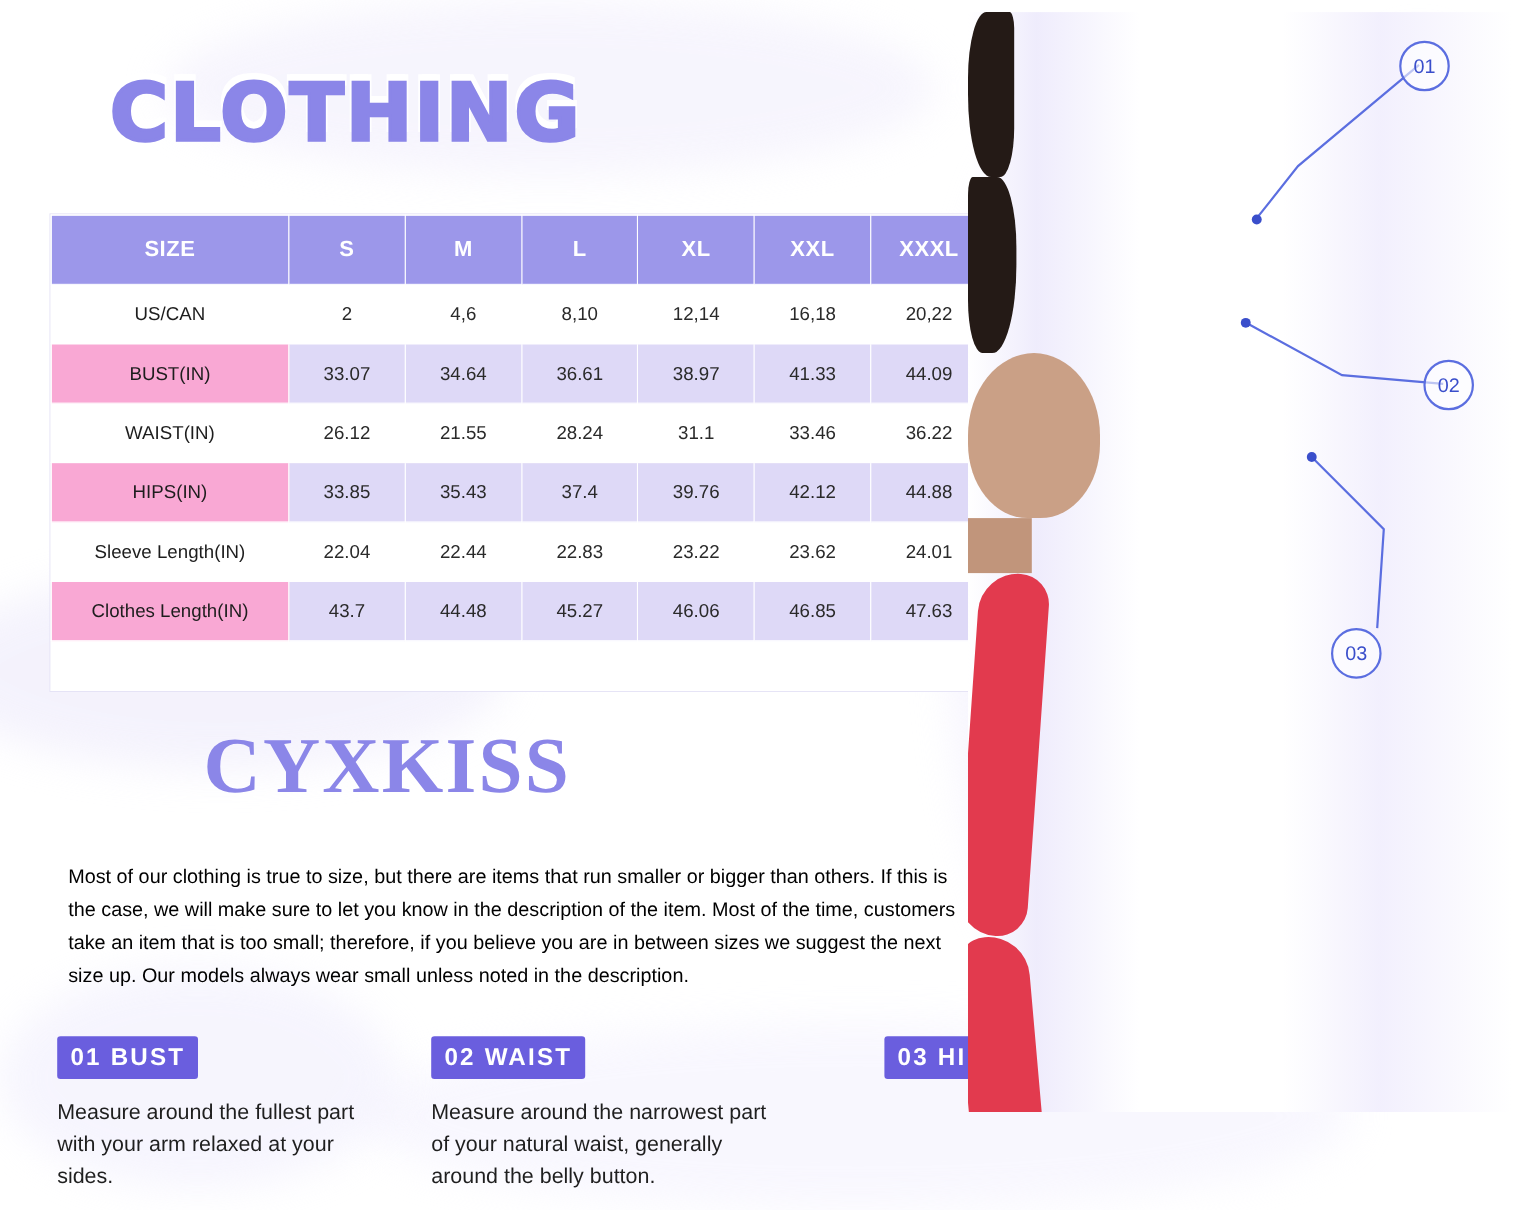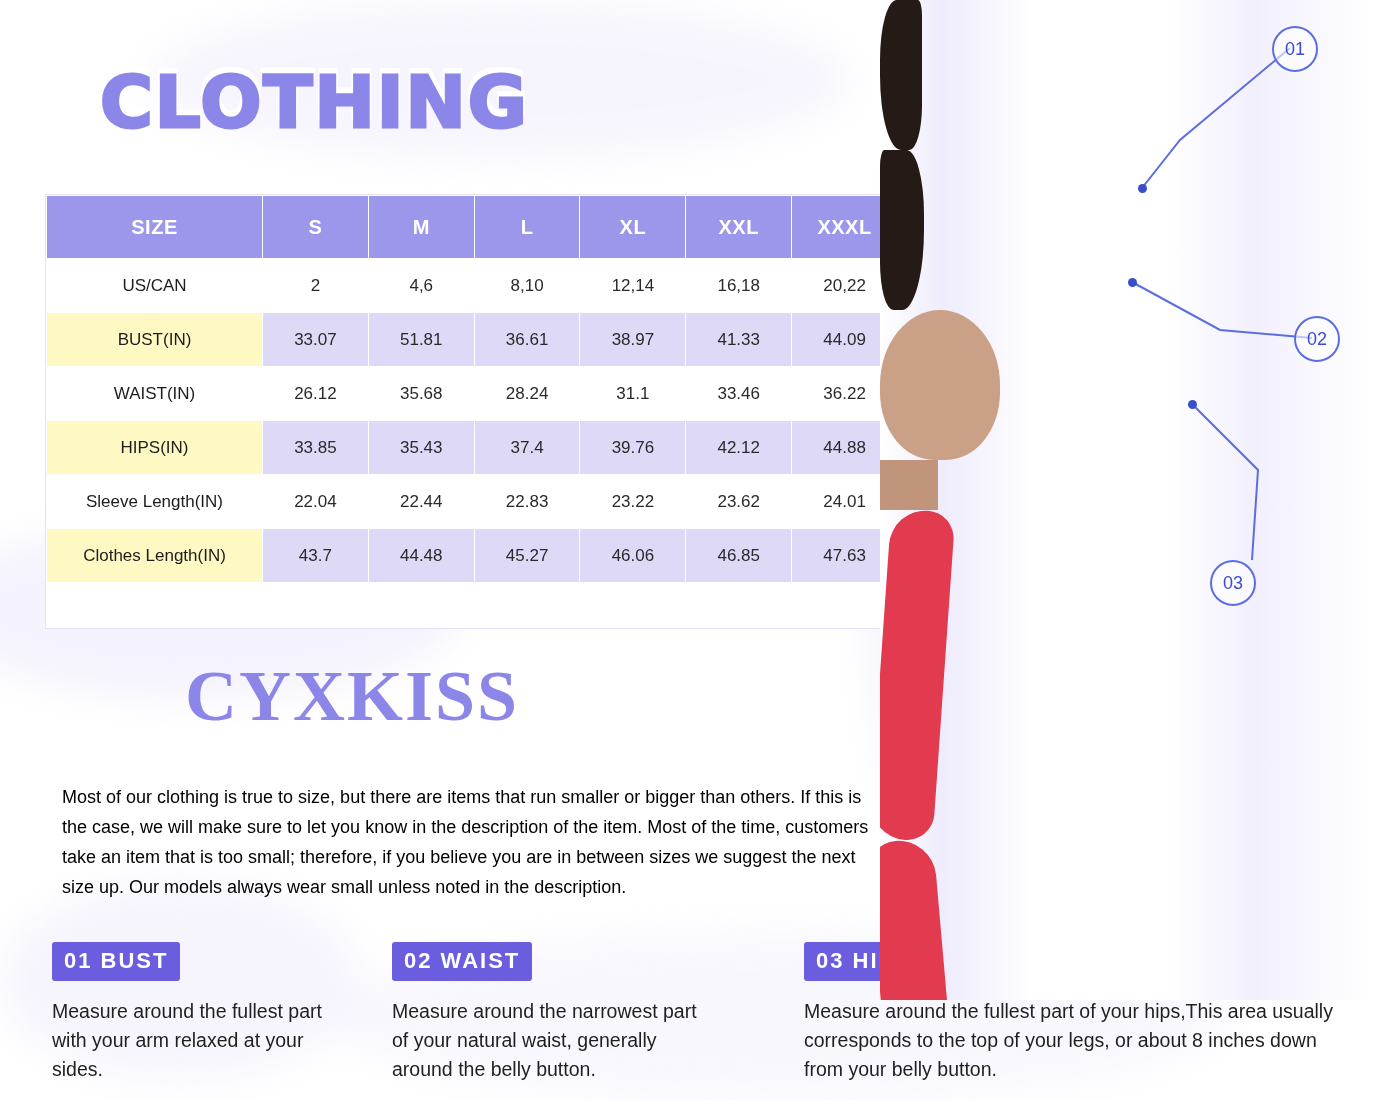--- a/index.html
+++ b/index.html
@@ -84,21 +84,21 @@
   }
   table.size thead th:first-child {
     font-size: 20px;
     margin-top: 26px;
   }
   table.size td.rowlabel {
     background: #ffffff;
     color: #1d1d1d;
     font-size: 17px;
   }
-  tr.alt td.rowlabel { background: #fef9c3; }
+  tr.alt td.rowlabel { background: #f9a8d4; }
   tr.alt td.val { background: #ded9f7; }
   tr.plain td.val { background: #ffffff; }
   tr.filler td { height: 42px; background: #ffffff; border: 1px solid #ffffff; }
   .table-wrap .colfix { width: 216px; }
 
   
   .brand {
     position: absolute;
     left: 185px;
     top: 655px;
@@ -148,21 +148,21 @@
     color: #1f1f1f;
   }
   .sec1 { left: 0px; width: 290px; }
   .sec2 { left: 340px; width: 310px; }
   .sec3 { left: 752px; width: 552px; }
 
   
   .photo {
     position: absolute;
     left: 880px;
-    top: 0;
+    top: 11px;
     width: 520px;
     height: 1000px;
     overflow: hidden;
     text-align: right;
   }
   .bg-strokes {
     position: absolute;
     inset: 0;
     background:
       linear-gradient(90deg, rgba(237,234,252,0) 0%, rgba(237,234,252,.9) 12%, rgba(237,234,252,0) 30%),
@@ -265,30 +265,30 @@
           <td class="val">2</td>
           <td class="val">4,6</td>
           <td class="val">8,10</td>
           <td class="val">12,14</td>
           <td class="val">16,18</td>
           <td class="val">20,22</td>
         </tr>
         <tr class="alt">
           <td class="rowlabel">BUST(IN)</td>
           <td class="val">33.07</td>
-          <td class="val">51.81</td>
+          <td class="val">34.64</td>
           <td class="val">36.61</td>
           <td class="val">38.97</td>
           <td class="val">41.33</td>
           <td class="val">44.09</td>
         </tr>
         <tr class="plain">
           <td class="rowlabel">WAIST(IN)</td>
           <td class="val">26.12</td>
-          <td class="val">35.68</td>
+          <td class="val">21.55</td>
           <td class="val">28.24</td>
           <td class="val">31.1</td>
           <td class="val">33.46</td>
           <td class="val">36.22</td>
         </tr>
         <tr class="alt">
           <td class="rowlabel">HIPS(IN)</td>
           <td class="val">33.85</td>
           <td class="val">35.43</td>
           <td class="val">37.4</td>
@@ -335,21 +335,20 @@
     <div class="sec sec1">
       <div class="badge">01 BUST</div>
       <div class="body">Measure around the fullest part with your arm relaxed at your sides.</div>
     </div>
     <div class="sec sec2">
       <div class="badge">02 WAIST</div>
       <div class="body">Measure around the narrowest part of your natural waist, generally around the belly button.</div>
     </div>
     <div class="sec sec3">
       <div class="badge">03 HIPS</div>
-      <div class="body">Measure around the fullest part of your hips,This area usually corresponds to the top of your legs, or about 8 inches down from your belly button.</div>
     </div>
   </div>
 
   <div class="photo">
     <div class="bg-strokes"></div>
     <div class="model">
       <div class="hair-l"></div>
       <div class="hair-r"></div>
       <div class="head"></div>
       <div class="neck"></div>

